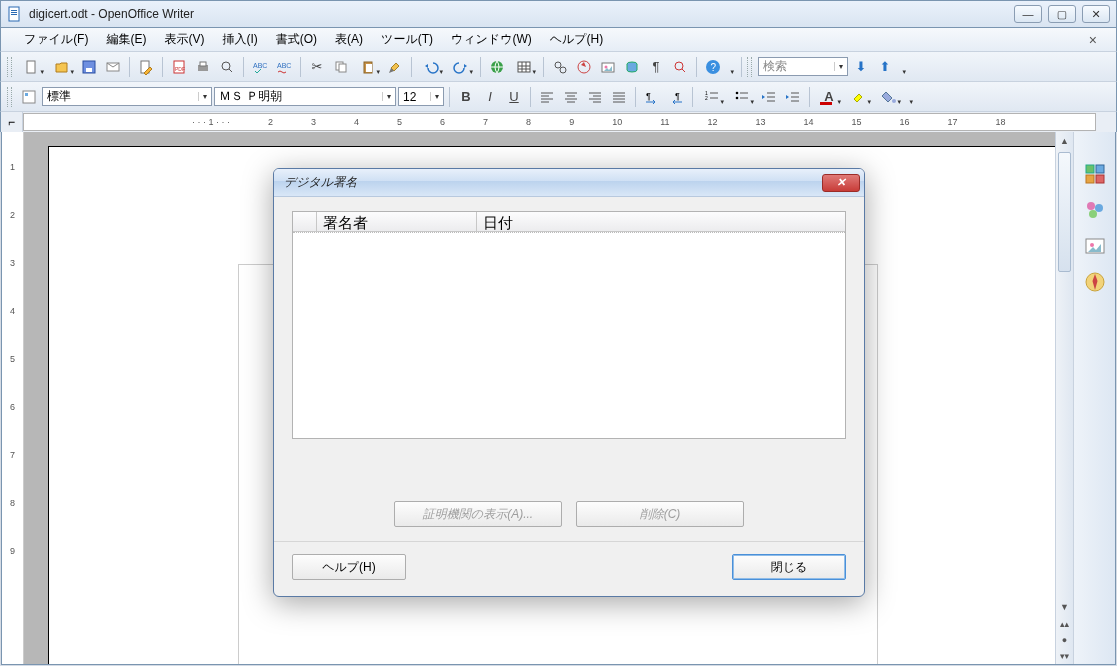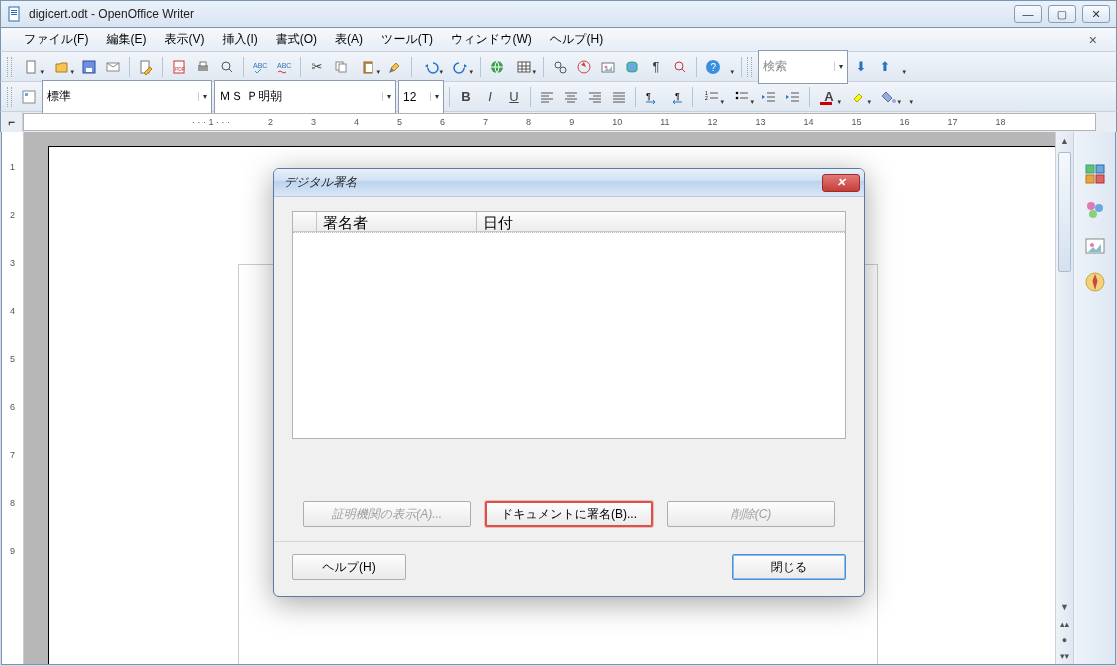--- a/index.html
+++ b/index.html
@@ -58,21 +58,21 @@
   .tb-btn{
     width:22px;height:22px;border:1px solid transparent;border-radius:2px;
     display:flex;align-items:center;justify-content:center;
     font-size:13px;color:#444;position:relative;
   }
   .tb-btn svg{width:16px;height:16px;}
   .tb-btn.arrow{width:28px;}
   .tb-btn .dd{position:absolute;right:1px;bottom:1px;font-size:7px;color:#333;}
   .tb-sep{width:1px;height:20px;background:#b8c4d3;margin:0 3px;}
   .tb-combo{
-    height:34px;background:#fff;border:1px solid #8b9bb0;
+    height:19px;background:#fff;border:1px solid #8b9bb0;
     display:flex;align-items:center;padding:0 4px;
   }
   .tb-combo.style{width:170px;}
   .tb-combo.font{width:182px;}
   .tb-combo.size{width:46px;}
   .tb-combo .dd2{margin-left:auto;font-size:8px;color:#333;border-left:1px solid #ccc;padding-left:4px;}
   .tb-search{width:90px;}
   .tb-txt{flex:1;}
 
   
@@ -576,21 +576,20 @@
       <div class="sig-head">
         <div class="hc blank"></div>
         <div class="hc c1">署名者</div>
         <div class="hc c3">日付</div>
       </div>
       <div class="sig-rows"></div>
     </div>
 
     <div class="dlg-btnrow">
       <div class="dlg-btn disabled">証明機関の表示(A)...</div>
-      <div class="dlg-btn highlight">ドキュメントに署名(B)...</div>
       <div class="dlg-btn disabled">削除(C)</div>
     </div>
 
     <div class="dlg-sep"></div>
 
     <div class="dlg-footer">
       <div class="dlg-btn">ヘルプ(H)</div>
       <div class="dlg-btn focus">閉じる</div>
     </div>
   </div>

